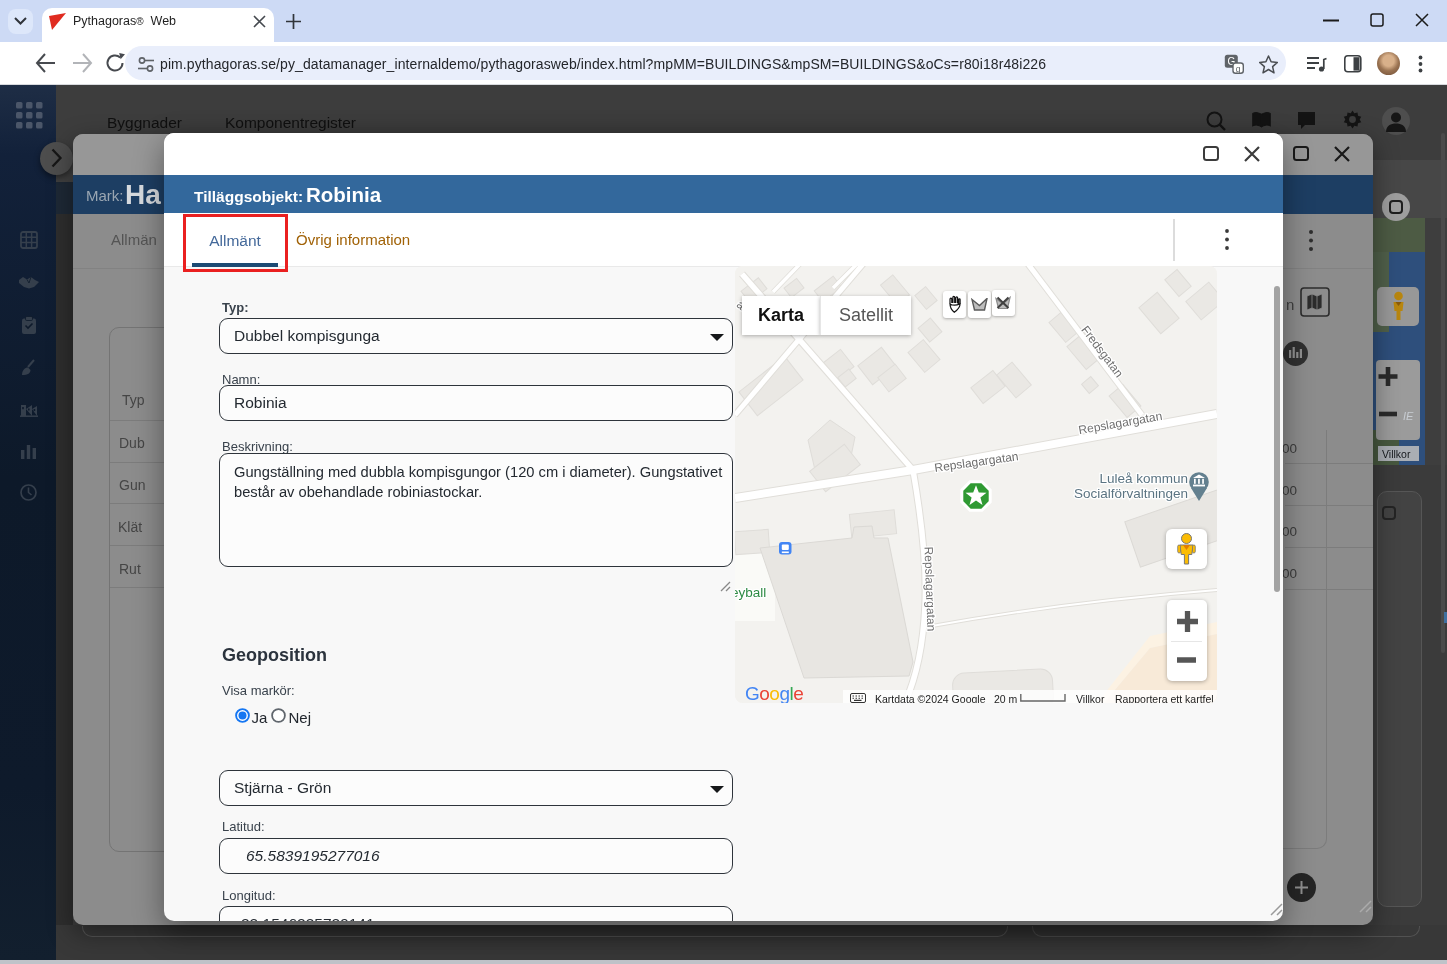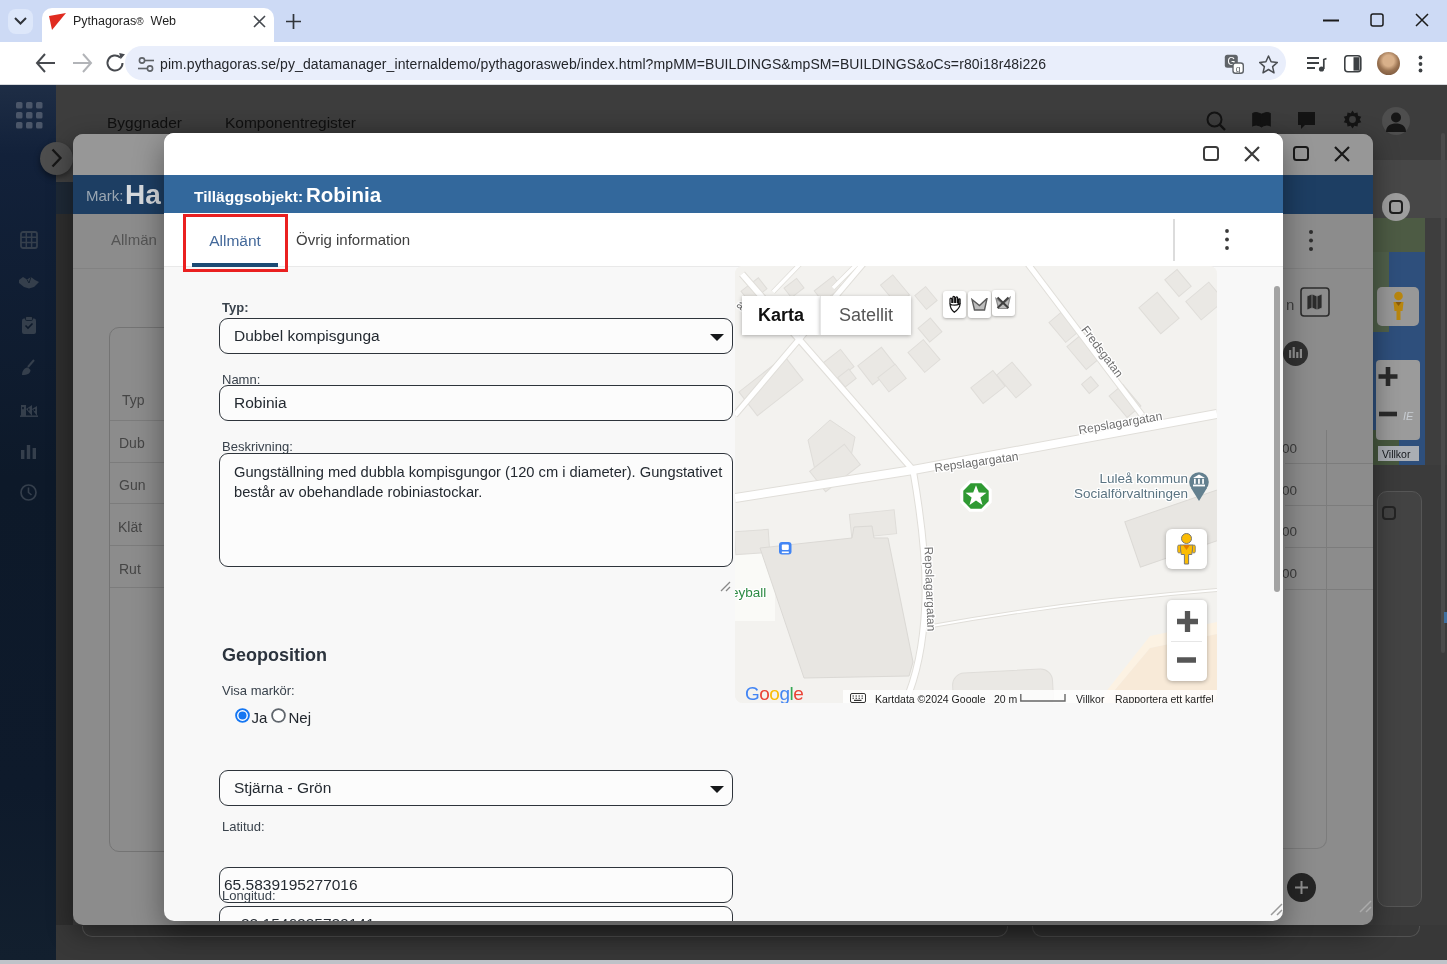--- a/index.html
+++ b/index.html
@@ -291,21 +291,21 @@
   <svg class="abs" style="left:1080px;top:13px" width="16" height="16">
       <path d="M1,1 L15,15 M15,1 L1,15" stroke="#3c3c3c" stroke-width="2.2"></path>
     </svg>
   <div class="abs" style="left:0;top:42px;width:1119px;height:38px;background:#33689c;"></div>
   <div class="abs" style="left:30px;top:55px;font-size:15.5px;font-weight:bold;color:#fff;">Tilläggsobjekt:</div>
   <div class="abs" style="left:142px;top:50px;font-size:20.5px;font-weight:bold;color:#fff;">Robinia</div>
 
   <div class="abs" style="left:0;top:80px;width:1119px;height:54px;background:#fff;border-bottom:1px solid #e9e9e9;"></div>
   <div class="abs" style="left:26px;top:99px;width:90px;text-align:center;font-size:15.5px;color:#44699a;">Allmänt</div>
   <div class="abs" style="left:28px;top:130px;width:86px;height:3.5px;background:#1d4a73;"></div>
-  <div class="abs" style="left:132px;top:98px;font-size:15px;color:#404040;">Övrig information</div>
+  <div class="abs" style="left:132px;top:98px;font-size:15px;color:#a16207;">Övrig information</div>
   <div class="abs" style="left:1009px;top:86px;width:1.5px;height:42px;background:#dcdcdc;"></div>
   <svg class="abs" style="left:1060px;top:95px" width="6" height="23">
       <circle cx="3" cy="3" r="1.9" fill="#3a3a3a"></circle>
       <circle cx="3" cy="11.5" r="1.9" fill="#3a3a3a"></circle>
       <circle cx="3" cy="20" r="1.9" fill="#3a3a3a"></circle>
     </svg>
 
   <div class="mlabel" style="top:168px;font-weight:bold;">Typ:</div>
   <div class="mfield" style="top:185px;">Dubbel kompisgunga<span class="caret"></span></div>
   <div class="mlabel" style="top:240px;">Namn:</div>
@@ -322,21 +322,21 @@
       <circle cx="7.5" cy="7.5" r="4" fill="#1576f2"></circle>
     </svg>
   <div class="abs" style="left:87.5px;top:576px;font-size:15px;color:#22272e;">Ja</div>
   <svg class="abs" style="left:107px;top:575px" width="15" height="15">
       <circle cx="7.5" cy="7.5" r="6.4" fill="#fff" stroke="#60666d" stroke-width="1.8"></circle>
     </svg>
   <div class="abs" style="left:124.5px;top:576px;font-size:15px;color:#22272e;">Nej</div>
   <div class="mlabel" style="top:642px;">Välj markör:</div>
   <div class="mfield" style="top:637px;">Stjärna - Grön<span class="caret"></span></div>
   <div class="mlabel" style="top:687px;">Latitud:</div>
-  <div class="mfield" style="top:734px;padding-left:4px;">65.5839195277016</div>
+  <div class="mfield" style="top:705px;padding-left:26px;font-style:italic;">65.5839195277016</div>
   <div class="mlabel" style="top:756px;">Longitud:</div>
   <div class="mfield" style="top:773px;padding-left:21px;">22.1546235729141</div>
 
   <div class="abs" style="left:1110px;top:153px;width:6px;height:306px;border-radius:3px;background:#a3a3a3;"></div>
   <svg class="abs" style="left:1104px;top:770px" width="15" height="13">
       <path d="M14,1 L3,12 M14,7 L9,12" stroke="#9a9a9a" stroke-width="1.5"></path>
     </svg>
   <div class="abs" id="map">
     <svg width="482" height="437" style="position:absolute;left:0;top:0">
       <rect x="0" y="0" width="482" height="437" fill="#f3f2ef"></rect>

